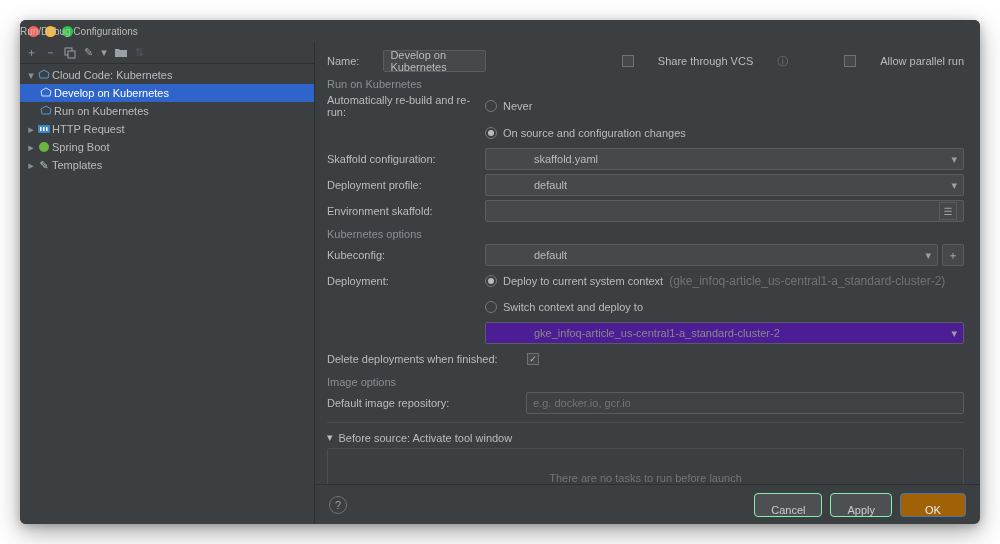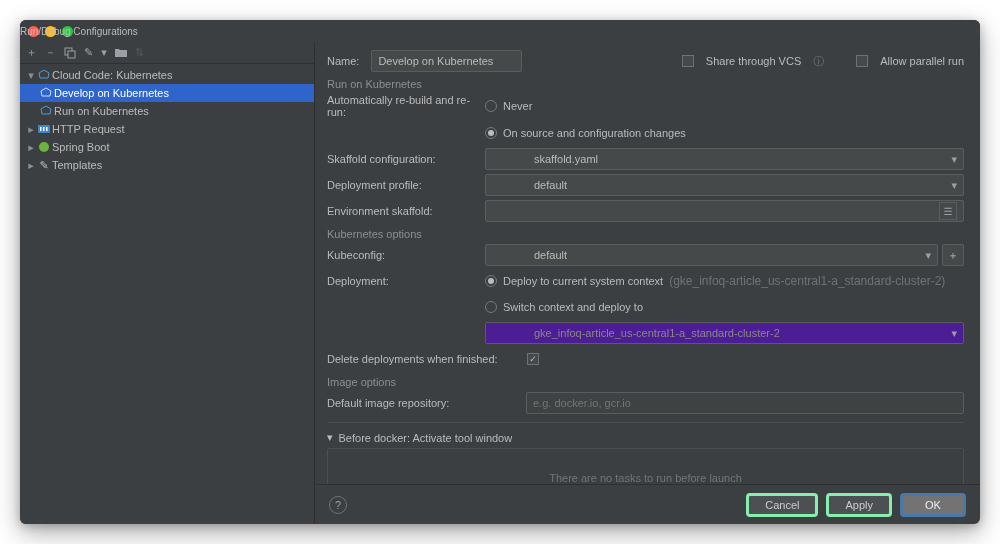--- a/index.html
+++ b/index.html
@@ -21,39 +21,39 @@
   .tree-row .ico { width: 16px; display:inline-flex; justify-content:center; }
   .tree-row.d1 { padding-left: 18px; }
   .main { flex: 1; display: flex; flex-direction: column; min-width: 0; }
   .main-scroll { flex: 1; overflow: auto; padding: 8px 16px 4px 12px; }
   .row { display: flex; align-items: center; min-height: 22px; margin-bottom: 4px; }
   .lbl { width: 158px; color: #bbb; padding-right: 6px; }
   .input, .select { flex: 1; height: 22px; background: #45494a; border: 1px solid #5a5d5e; color: #bbb; padding: 0 6px; border-radius: 2px; display:flex; align-items:center; }
   .select { justify-content: space-between; padding-left: 48px; }
   .select .chev { color:#9aa0a6; }
   .input.dis { background:#3f4243; color:#7a7e80;margin-left:41px; }
-  .toprow { display:flex; align-items:center; gap:12px; }
+  .toprow { display:flex; align-items:center; gap:24px; }
   .toprow .name-input { width: 290px; }
   .chk { width:12px; height:12px; border:1px solid #6e7275; background:#45494a; display:inline-flex; align-items:center; justify-content:center; font-size:9px; color:#bbb; }
   .chk.on::after { content:"✓"; }
   .spacer { flex:1; }
   .sect { color:#8a8f95; margin: 6px 0 4px 0; }
   .radio { width:12px;height:12px;border:1px solid #777;border-radius:50%; display:inline-flex; align-items:center; justify-content:center; margin-right:6px; flex-shrink:0;}
   .radio.on::after { content:""; width:6px;height:6px;border-radius:50%; background:#bbb; }
   .field-right { flex:1; display:flex; align-items:center; }
   .hint { color:#6f7375; margin-left:6px; font-size:12px; }
   .addbtn { width:22px;height:22px;border:1px solid #5a5d5e;background:#45494a;display:flex;align-items:center;justify-content:center;color:#bbb;border-radius:2px; margin-left:4px;}
   .insidebtn { width:18px;height:18px;border:1px solid #5a5d5e;display:flex;align-items:center;justify-content:center;color:#9aa0a6; font-size:10px;}
   hr.sep { border:none; border-top:1px solid #4a4d4f; margin:8px 0;}
   .collapser { display:flex; align-items:center; color:#bbb; margin-top:4px;}
   .launchbox { border:1px solid #4c4f51; border-radius:2px; margin-top:4px; height:60px; display:flex; align-items:center; justify-content:center; color:#707578;}
   .footer { height:40px; border-top:1px solid #2d2f30; display:flex; align-items:center; padding:0 14px; gap:8px;}
   .footer .help { width:18px;height:18px;border:1px solid #6e7275;border-radius:50%;display:flex;align-items:center;justify-content:center;color:#9aa0a6;}
-  .btn { height:24px; padding:0 16px; border:3px solid #86efac; background:#4c5052; color:#ccc; border-radius:4px; display:flex; align-items:center;}
-  .btn.primary { background:#737373; border-color:#4a78a8; color:#e8eef5; width:66px; justify-content:center;}
+  .btn { height:24px; padding:0 16px; border:1px solid #86efac; background:#4c5052; color:#ccc; border-radius:4px; display:flex; align-items:flex-end;}
+  .btn.primary { background:#a16207; border-color:#4a78a8; color:#e8eef5; width:66px; justify-content:center;}
   svg { display:block; }
 </style>
 </head>
 <body>
 
 <div class="window">
   <div class="titlebar">
     <div class="traffic">
       <div class="dot r"></div>
       <div class="dot y"></div>
@@ -234,21 +234,21 @@
         <div class="sect">Image options</div>
         <div class="row">
           <div class="lbl">Default image repository:</div>
           <input class="input dis" style="font-family: inherit; font-size: 11px;" placeholder="e.g. docker.io, gcr.io">
         </div>
 
         <hr class="sep">
 
         <div class="collapser">
           <span style="margin-right:6px">▾</span>
-          <span>Before docker: Activate tool window</span>
+          <span>Before source: Activate tool window</span>
         </div>
         <div class="launchbox">
           <span>There are no tasks to run before launch</span>
         </div>
 
       </div>
 
       <div class="footer">
         <div class="help">?</div>
         <div class="spacer"></div>

